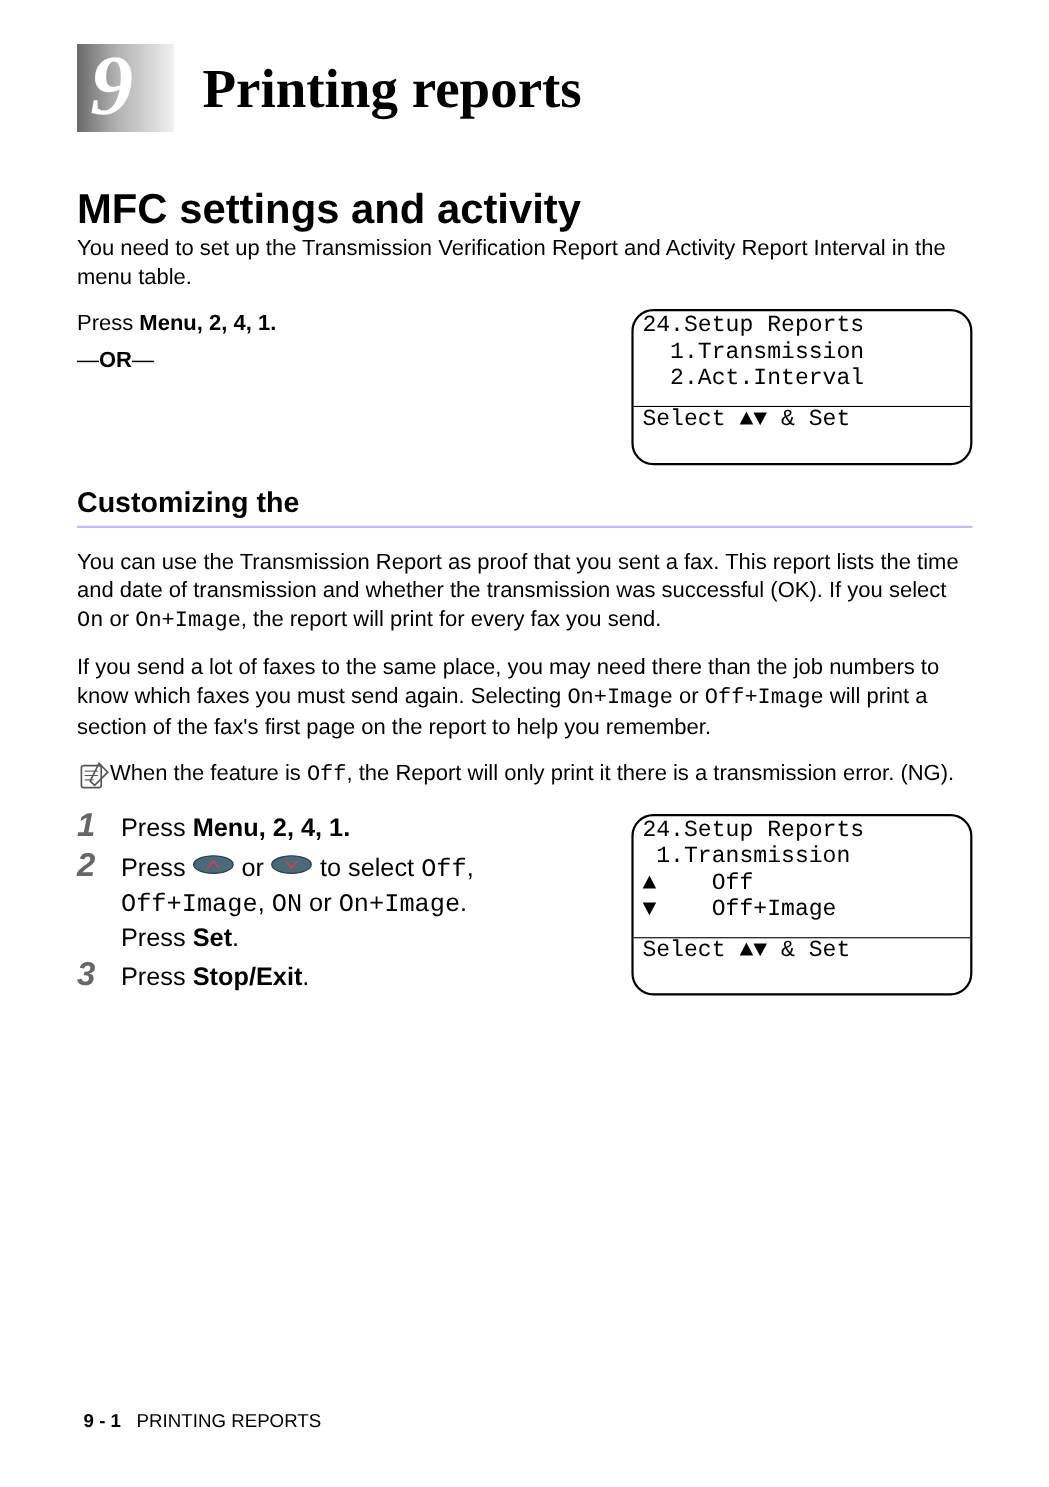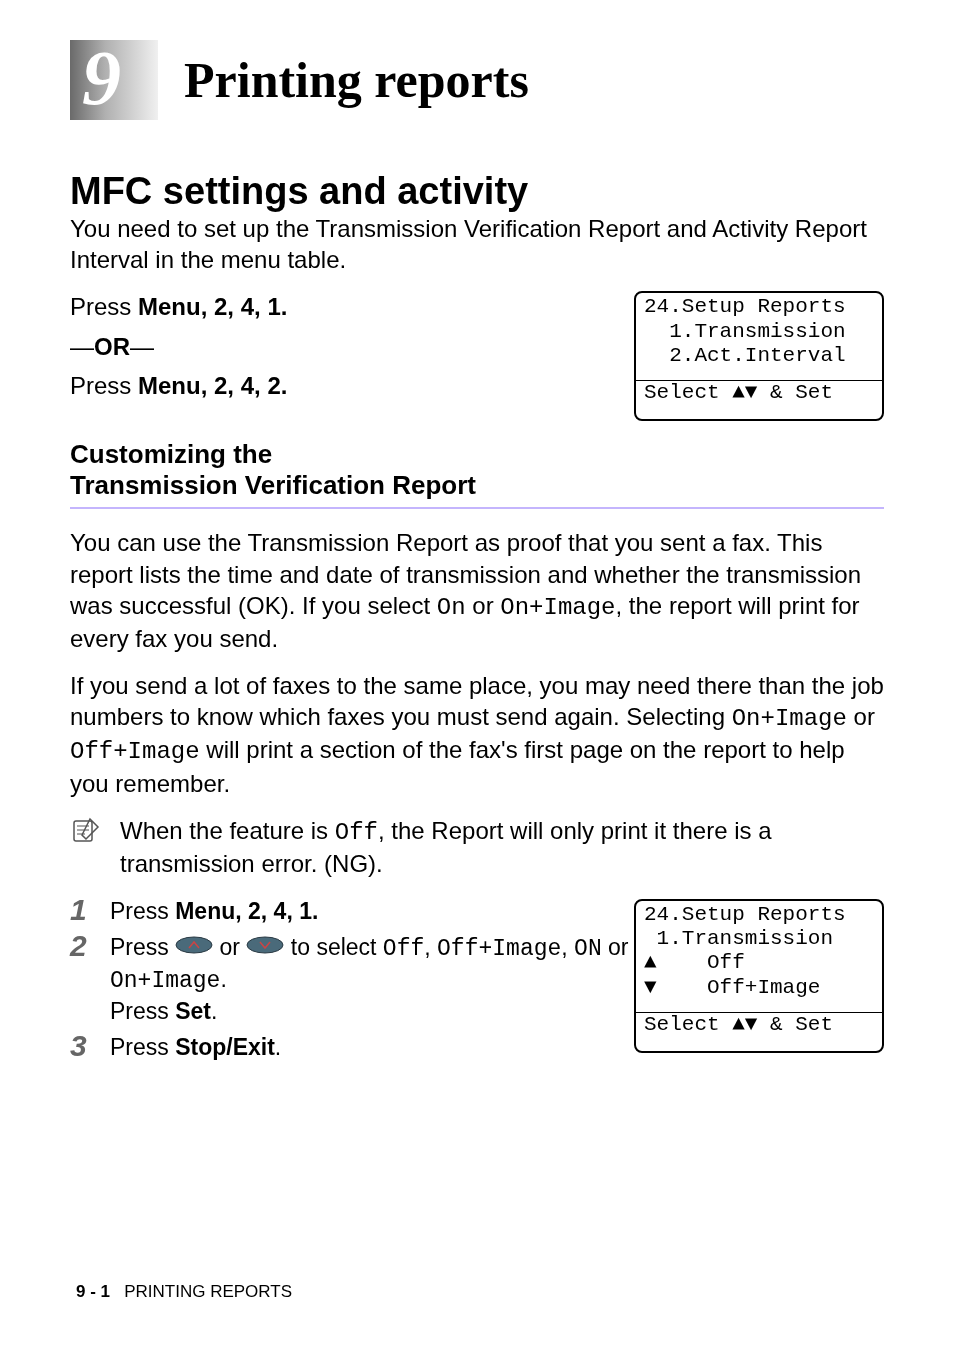--- a/index.html
+++ b/index.html
@@ -41,60 +41,60 @@
     font-family: "Times New Roman", Times, serif;
     font-weight: bold;
     font-size: 50px;
     margin-left: 26px;
   }
   .section-title {
     font-size: 38px;
     font-weight: bold;
   }
   .body-text {
-    font-size: 24px;
+    font-size: 20px;
     line-height: 1.3;
     margin-bottom: 16px;
   }
   .two-col {
     display: flex;
     align-items: flex-start;
-    gap: 4px;
+    gap: 36px;
     margin-bottom: 18px;
   }
   .left-col { flex: 1; }
   .lcd-box {
-    width: 250px;
+    width: 310px;
     border: 2px solid #000;
-    border-radius: 8px;
+    border-radius: 20px;
     font-family: "Courier New", Courier, monospace;
     font-size: 21px;
     line-height: 1.15;
-    padding: 2px 8px 0 8px;
+    padding: 2px 8px 12px 8px;
     position: relative;
     flex-shrink: 0;
   }
   .lcd-box .last-line {
     border-top: 1.5px solid #000;
     margin: 12px -8px;
     padding: 0 8px 2px 8px;
   }
   .subsection-title {
     font-size: 26px;
     font-weight: bold;
     border-bottom: 2px solid #c4b5fd;
     padding-bottom: 6px;
     margin-bottom: 18px;
     line-height: 1.2;
   }
   .mono { font-family: "Courier New", Courier, monospace; }
   .note-row {
     display: flex;
     align-items: flex-start;
-    gap: 20px;
+    gap: 0;
     margin: 14px 0 18px 0;
   }
   .note-icon {
     width: 30px;
     height: 30px;
     flex-shrink: 0;
   }
   .step-list {
     list-style: none;
   }
@@ -151,36 +151,32 @@
 <p class="body-text">You need to set up the Transmission Verification Report and Activity Report Interval in the menu table.</p>
 
 <div class="two-col">
   <div class="left-col">
     <p class="body-text" style="margin-bottom:8px;">
       <span>Press </span><b>Menu</b><b><span>, 2, 4, 1.</span></b>
     </p>
     <p class="body-text" style="margin-bottom:8px;">
       <span>—</span><b>OR</b><span>—</span>
     </p>
-    <p class="body-text" style="margin-bottom:0;">
-      <span>Press </span><b>Menu</b><b><span>, 2, 4, 2.</span></b>
-    </p>
   </div>
   <div class="lcd-box">
     <div class="lcd-line">24.Setup Reports</div>
     <div class="lcd-line"></div>
     <div class="lcd-line">  1.Transmission</div>
     <div class="lcd-line">  2.Act.Interval</div>
     <div class="lcd-line last-line">Select ▲▼ &amp; Set</div>
   </div>
 </div>
 
 <div class="subsection-title">
   <span>Customizing the</span><br>
-  <span>Transmission Verification Report</span>
 </div>
 
 <p class="body-text">
   <span>You can use the Transmission Report as proof that you sent a fax. This report lists the time and date of transmission and whether the transmission was successful (OK). If you select </span><span class="mono">On</span><span> or </span><span class="mono">On+Image</span><span>, the report will print for every fax you send.</span>
 </p>
 
 <p class="body-text">
   <span>If you send a lot of faxes to the same place, you may need there than the job numbers to know which faxes you must send again. Selecting </span><span class="mono">On+Image</span><span> or </span><span class="mono">Off+Image</span><span> will print a section of the fax's first page on the report to help you remember.</span>
 </p>
 

